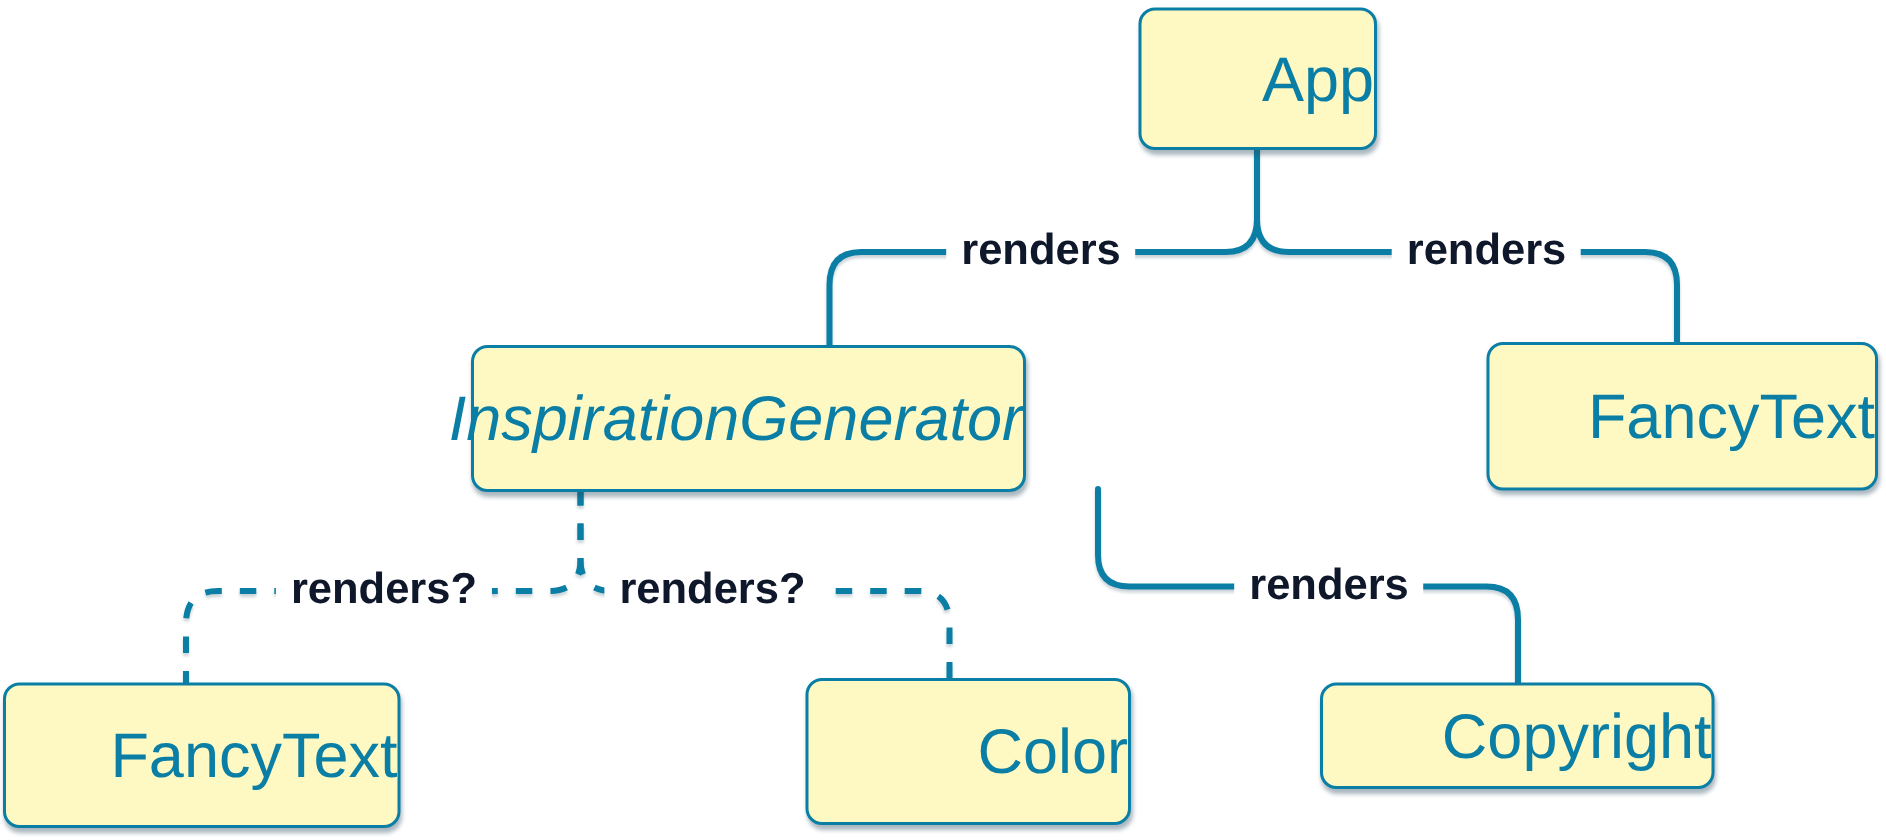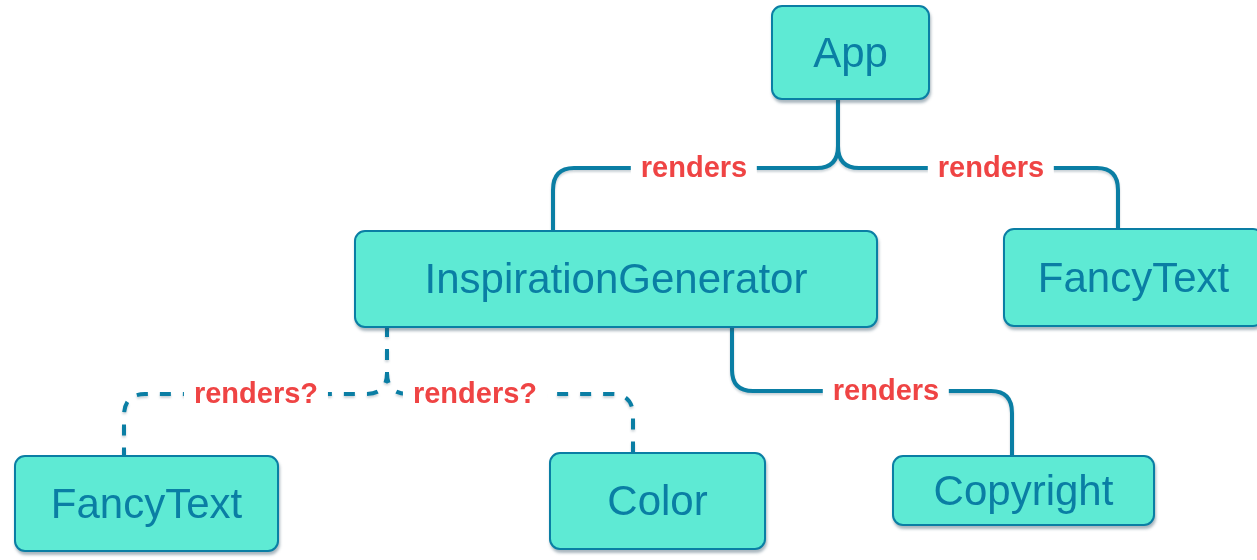--- a/index.html
+++ b/index.html
@@ -31,43 +31,42 @@
   }
   .edge.dashed {
     stroke-dasharray: 11 12;
     stroke-linecap: butt;
   }
   .edge-label {
     position: absolute;
     transform: translate(-50%, -50%);
     background: #ffffff;
     padding: 0 10px;
-    color: #ef4444;
+    color: #0f172a;
     font-size: 29px;
     font-weight: bold;
     white-space: nowrap;
     line-height: 1.1;
   }
   .node {
     position: absolute;
     box-sizing: border-box;
-    background: #5eead4;
+    background: #fef9c3;
     border: 2.5px solid #0a7ea4;
     border-radius: 11px;
     box-shadow: 1px 3px 3px rgba(42, 75, 94, 0.4);
     display: flex;
     align-items: center;
-    justify-content: center;
+    justify-content: flex-end;
     color: #0a7ea4;
     font-size: 42px;
     white-space: nowrap;
-    margin-left: 12px;
   }
   .node-app               { left: 759px;  top: 5px;   width: 159px; height: 95px; }
-  .node-inspiration       { left: 342px;  top: 230px; width: 524px; height: 98px; }
+  .node-inspiration       { left: 314px;  top: 230px; width: 370px; height: 98px; font-style: italic; }
   .node-fancy-text-top    { left: 991px;  top: 228px; width: 261px; height: 99px; }
   .node-fancy-text-bottom { left: 2px;    top: 455px; width: 265px; height: 97px; }
   .node-color             { left: 537px;  top: 452px; width: 217px; height: 98px; }
   .node-copyright         { left: 880px;  top: 455px; width: 263px; height: 71px; }
   .label-app-inspiration       { left: 694px; top: 168px; }
   .label-app-fancy-text        { left: 991px; top: 168px; }
   .label-inspiration-copyright { left: 886px; top: 391px; }
   .label-inspiration-fancy     { left: 256px; top: 394px; }
   .label-inspiration-color     { left: 475px; top: 394px; }
 </style>

